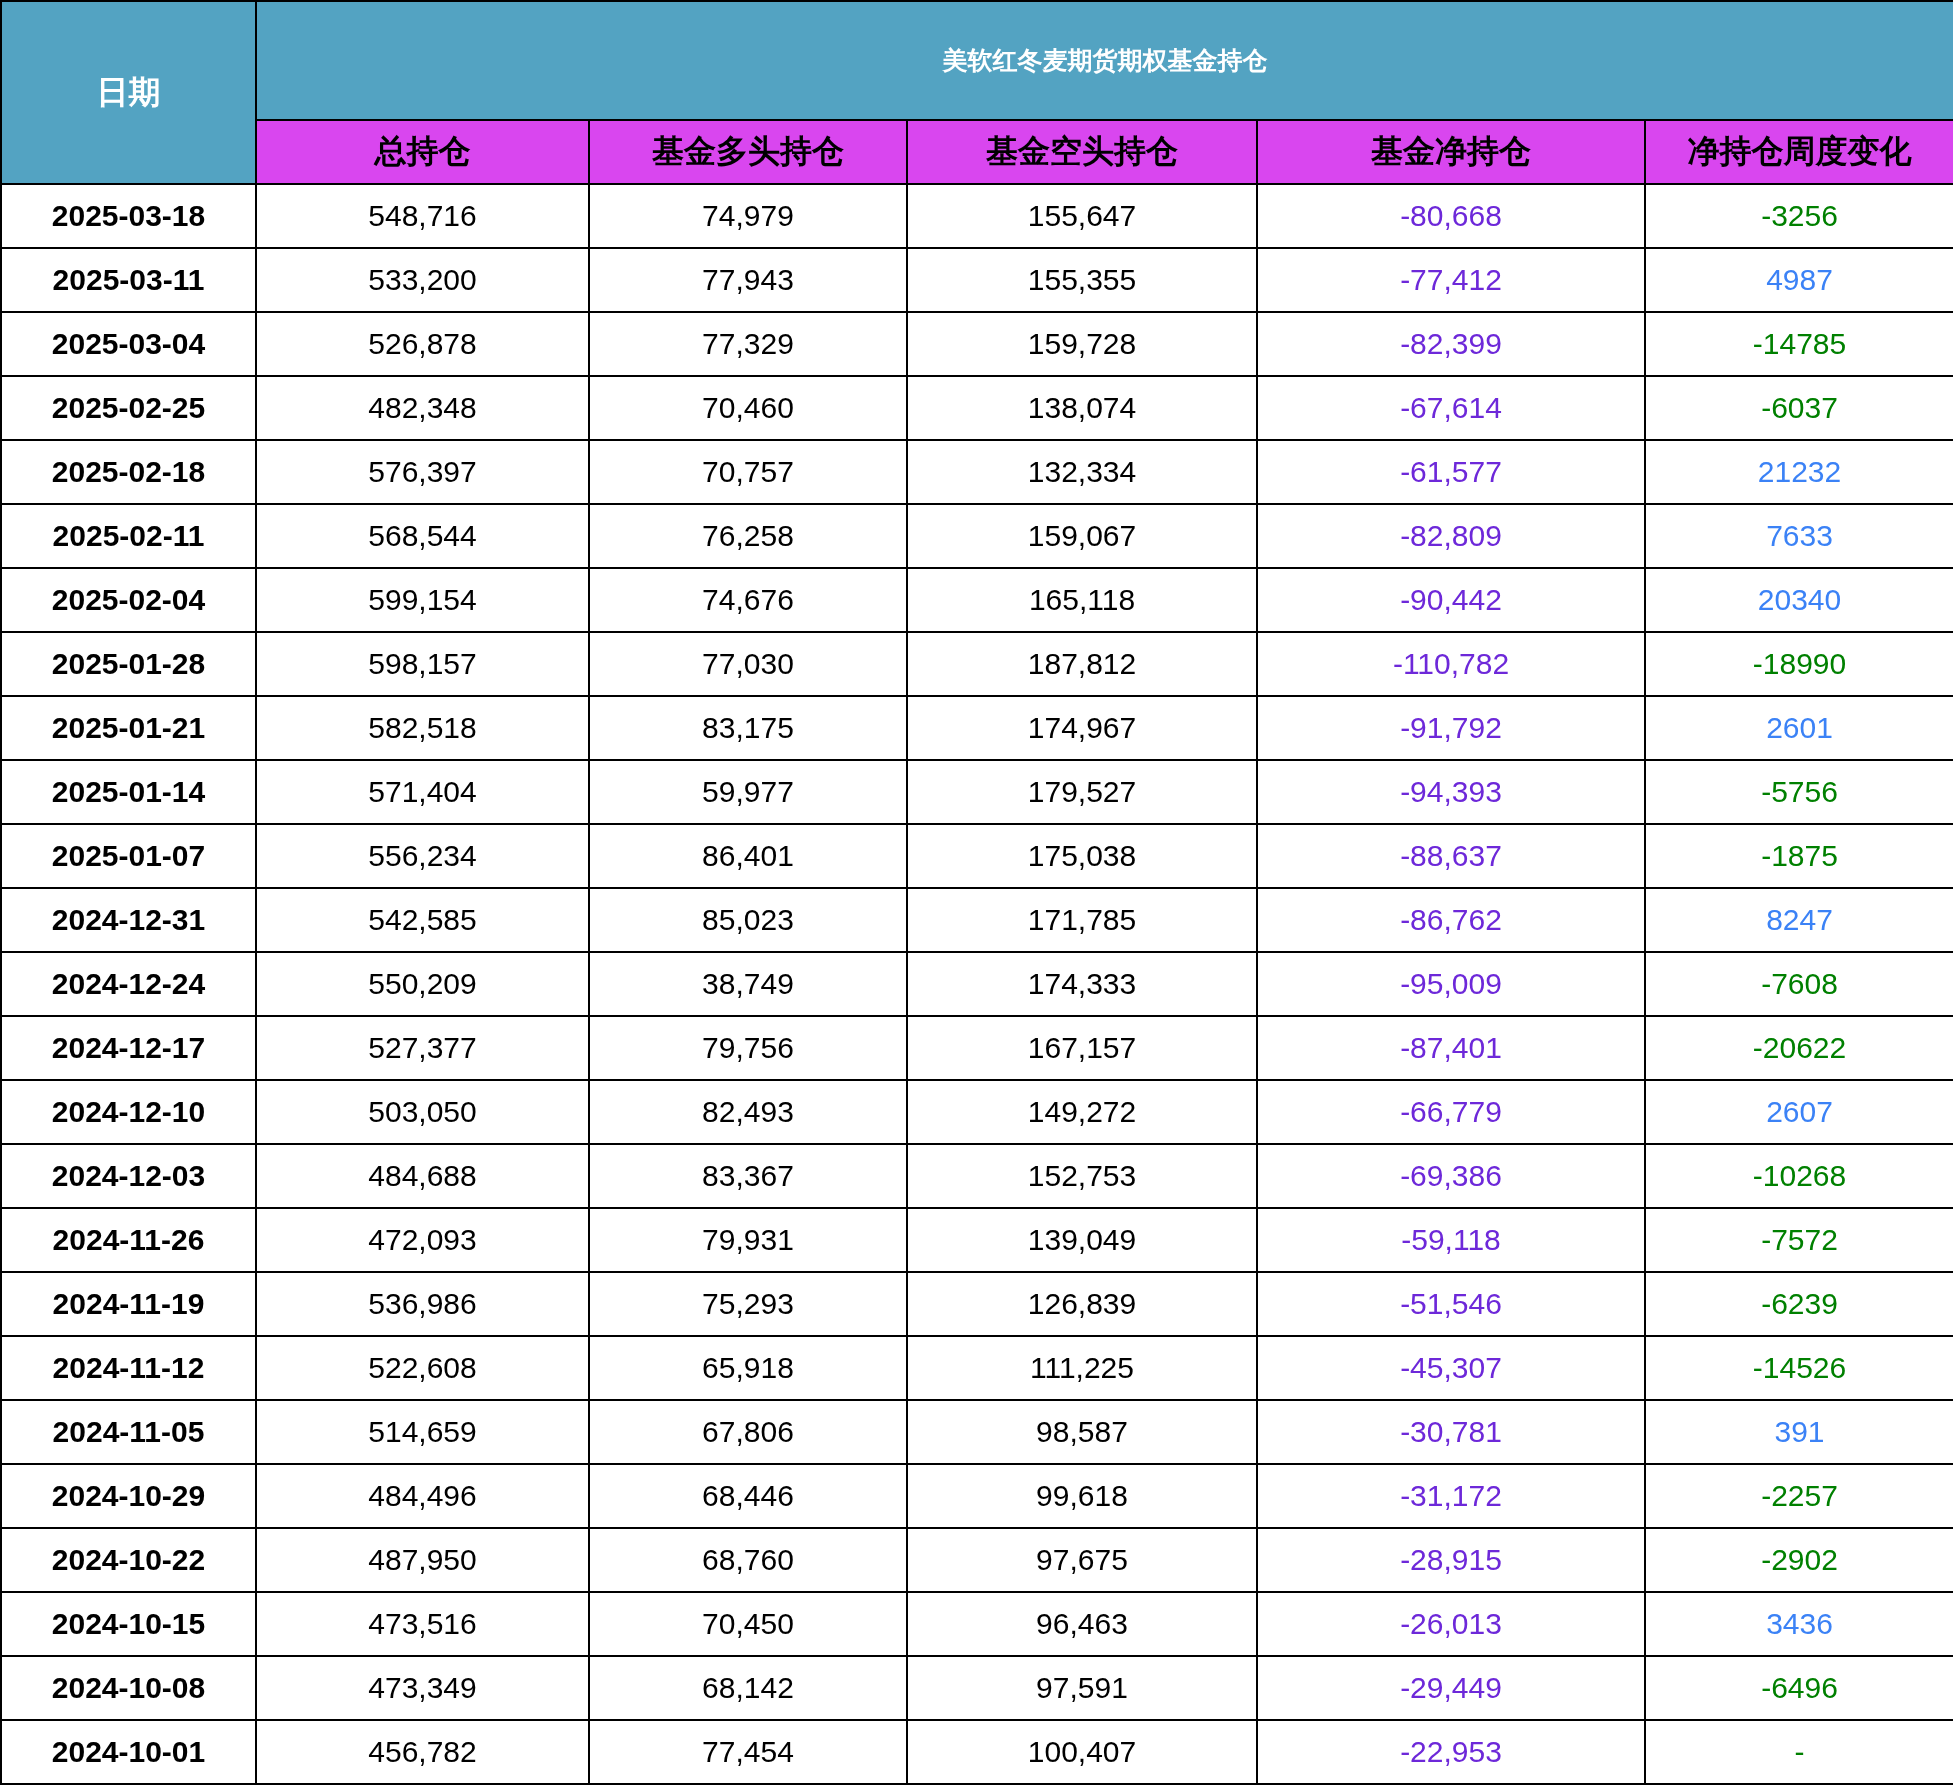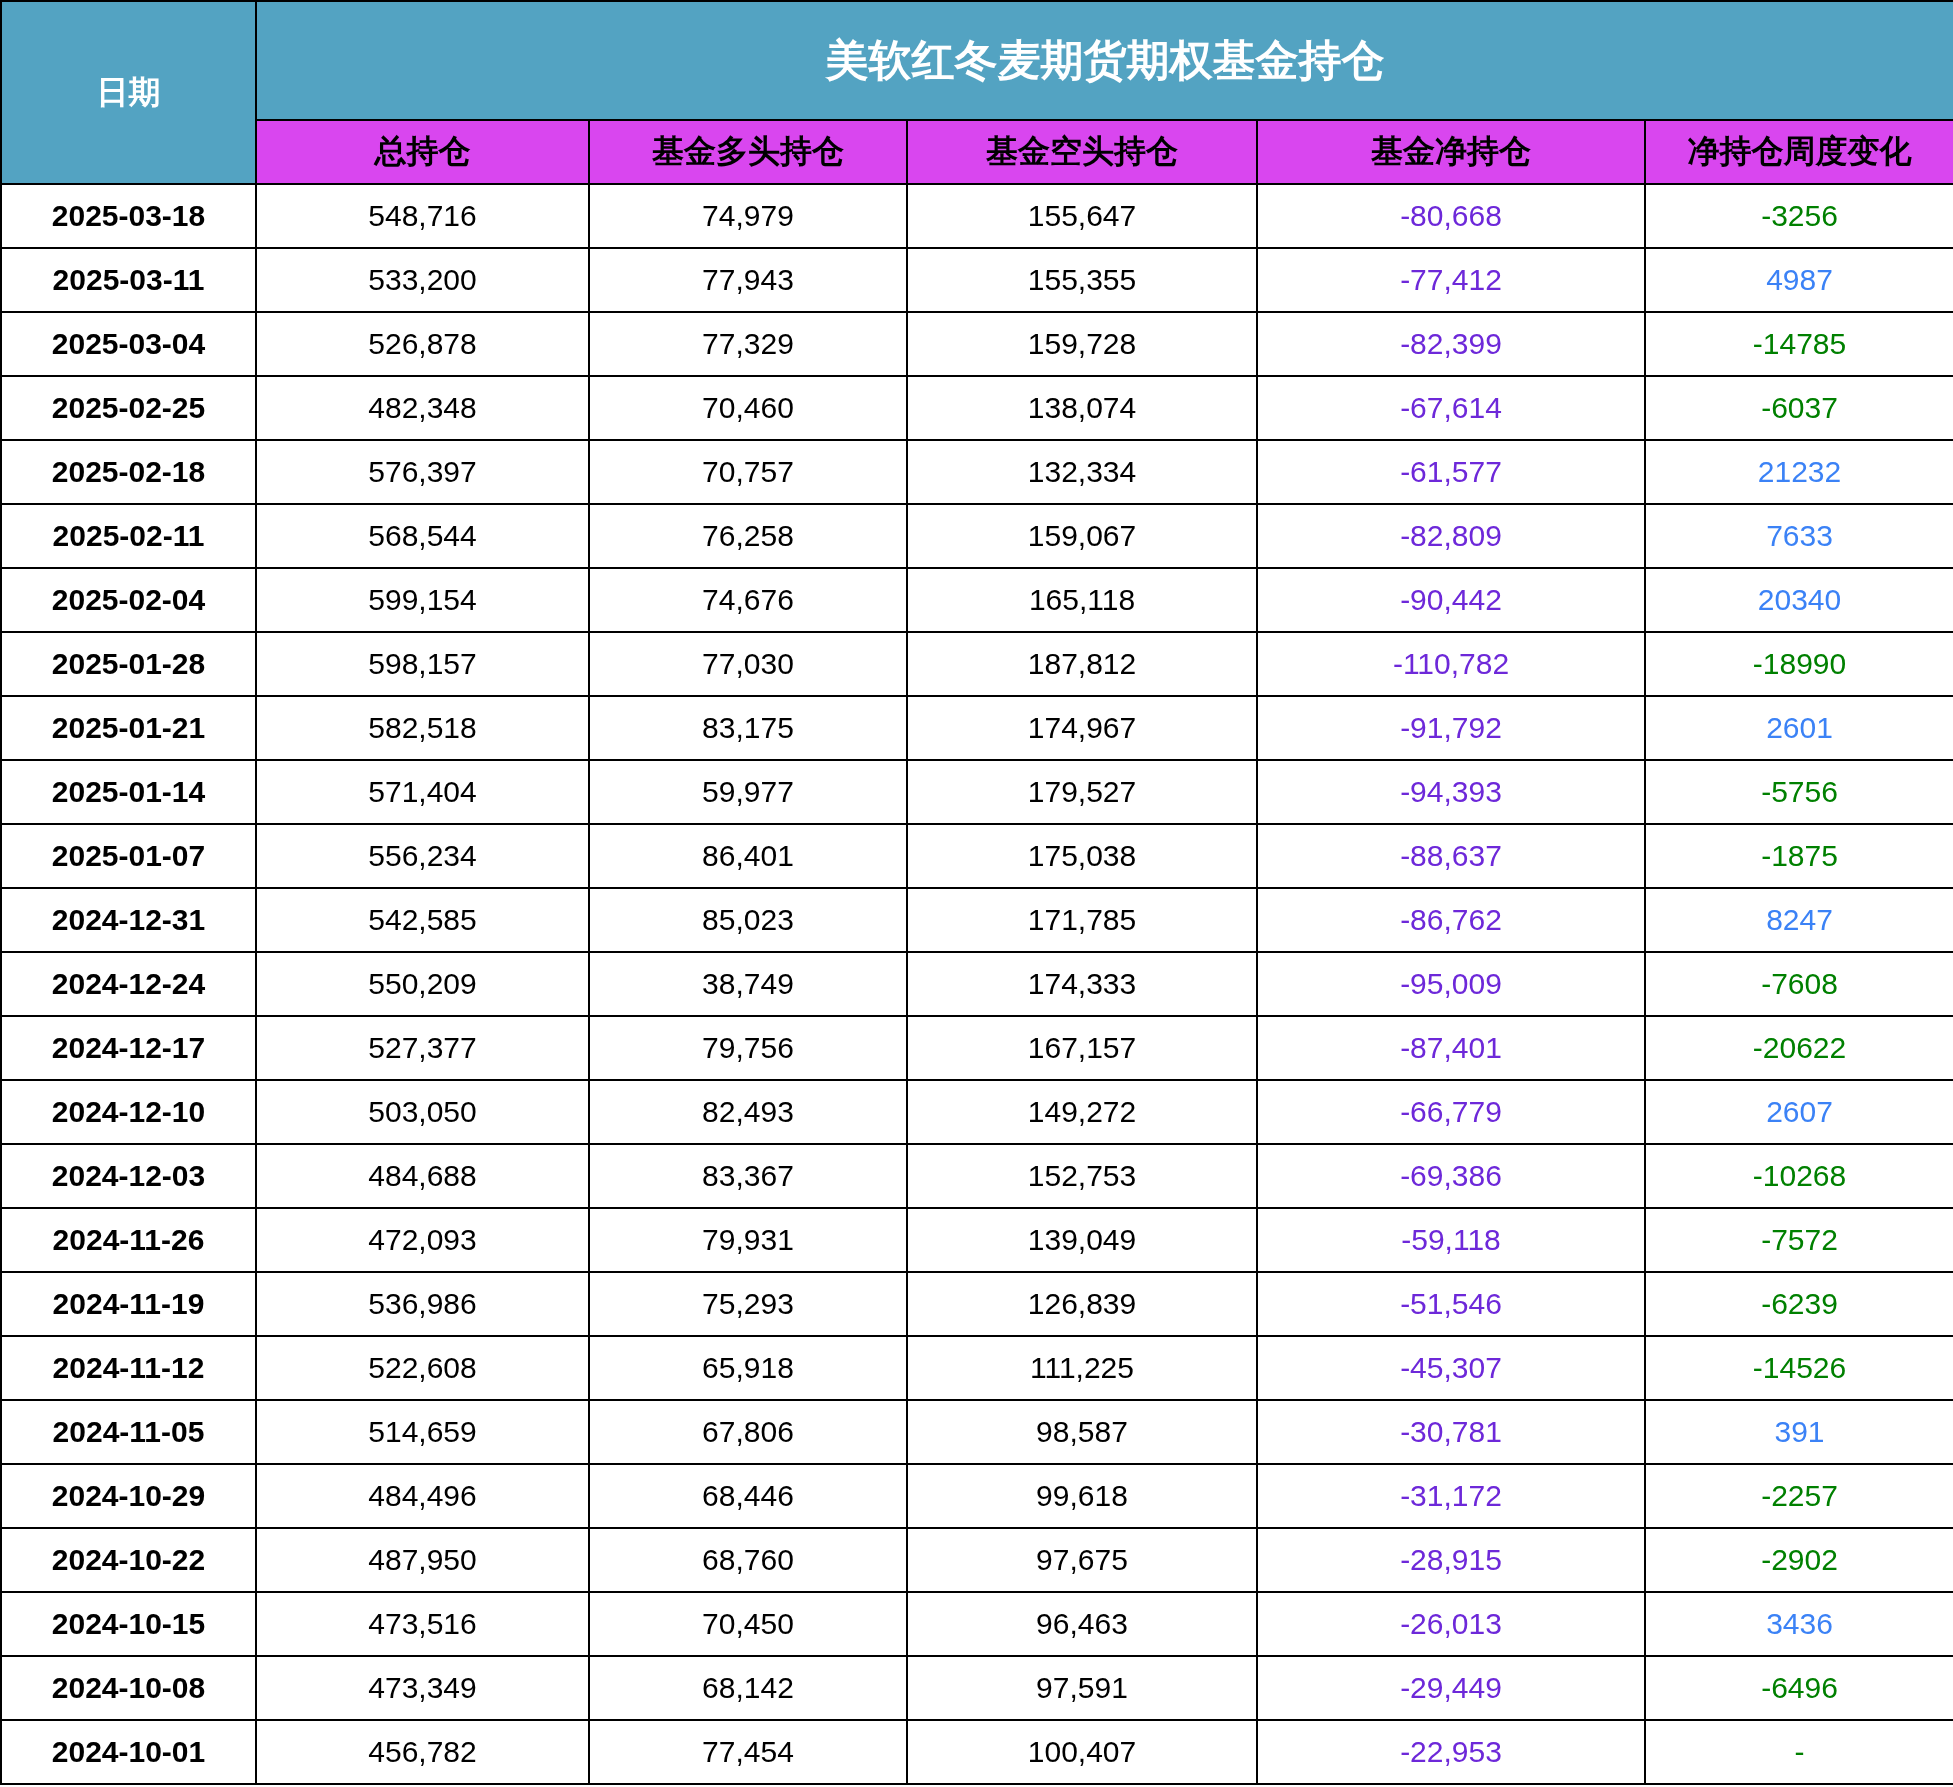--- a/index.html
+++ b/index.html
@@ -30,21 +30,21 @@
   }
   th.corner {
     background: #53A3C2;
     color: #ffffff;
     font-size: 32px;
     font-weight: bold;
   }
   th.table-title {
     background: #53A3C2;
     color: #ffffff;
-    font-size: 43px;
+    font-size: 25px;
     font-weight: bold;
     height: 117px;
   }
   tr.subhead th {
     background: #d946ef;
     color: #000000;
     font-size: 32px;
     font-weight: bold;
     height: 62px;
   }

